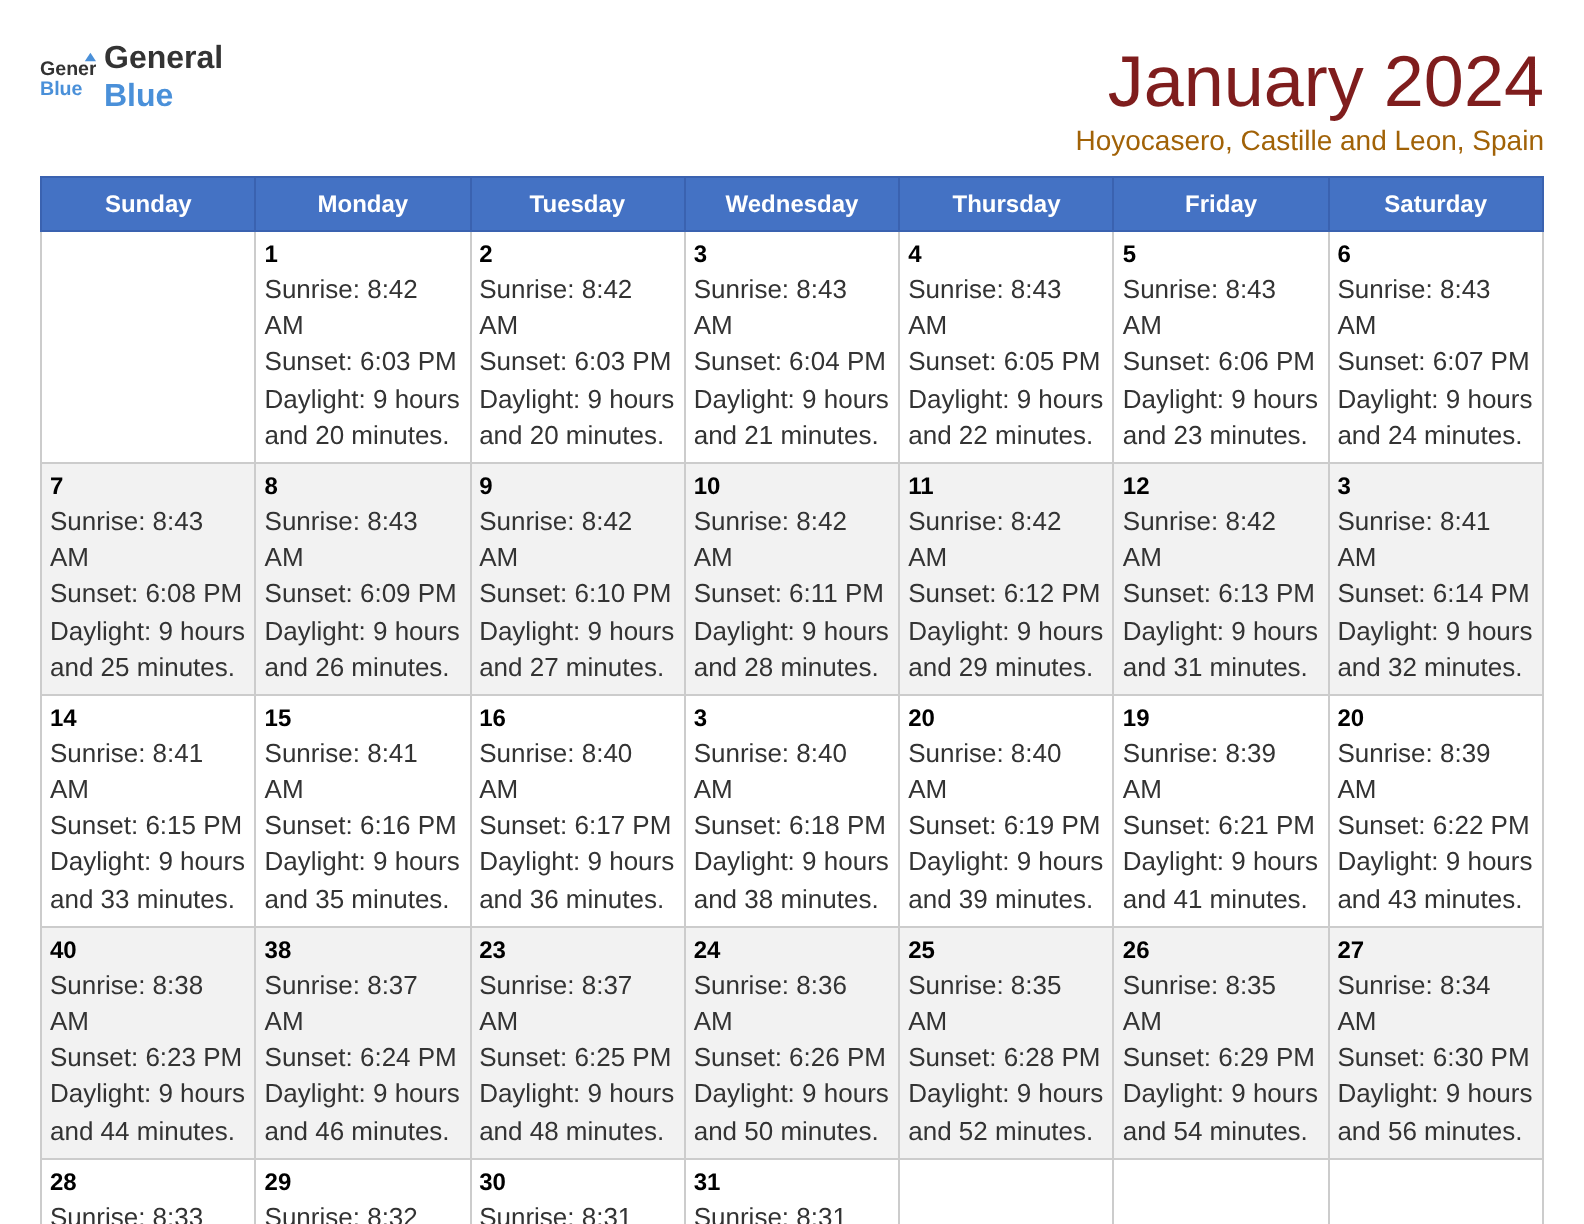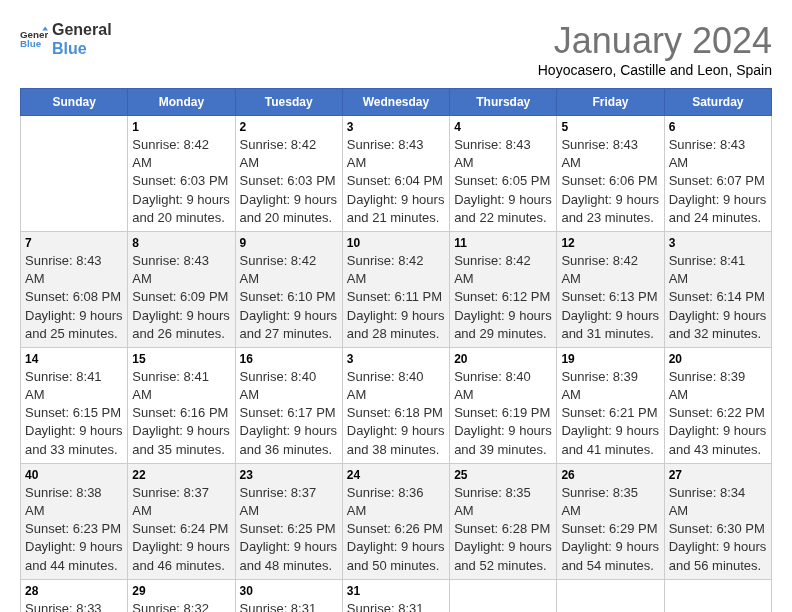--- a/index.html
+++ b/index.html
@@ -24,25 +24,25 @@
     .logo-icon {
       width: 28px;
       height: 28px;
     }
     .title-area {
       text-align: right;
     }
     .month-title {
       font-size: 36px;
       font-weight: normal;
-      color: #737373;
+      color: #7f1d1d;
     }
     .subtitle {
       font-size: 14px;
-      color: #000000;
+      color: #a16207;
     }
     table {
       width: 100%;
       border-collapse: collapse;
       font-size: 11px;
     }
     thead tr th {
       background-color: #4472C4;
       color: #fff;
       padding: 6px 4px;
@@ -198,21 +198,21 @@
           <div class="day-number">20</div>
           <div class="day-details">Sunrise: 8:39 AM<br>Sunset: 6:22 PM<br>Daylight: 9 hours and 43 minutes.</div>
         </td>
       </tr>
       <tr>
         <td>
           <div class="day-number">40</div>
           <div class="day-details">Sunrise: 8:38 AM<br>Sunset: 6:23 PM<br>Daylight: 9 hours and 44 minutes.</div>
         </td>
         <td>
-          <div class="day-number">22</div>
+          <div class="day-number">38</div>
           <div class="day-details">Sunrise: 8:37 AM<br>Sunset: 6:24 PM<br>Daylight: 9 hours and 46 minutes.</div>
         </td>
         <td>
           <div class="day-number">23</div>
           <div class="day-details">Sunrise: 8:37 AM<br>Sunset: 6:25 PM<br>Daylight: 9 hours and 48 minutes.</div>
         </td>
         <td>
           <div class="day-number">24</div>
           <div class="day-details">Sunrise: 8:36 AM<br>Sunset: 6:26 PM<br>Daylight: 9 hours and 50 minutes.</div>
         </td>

